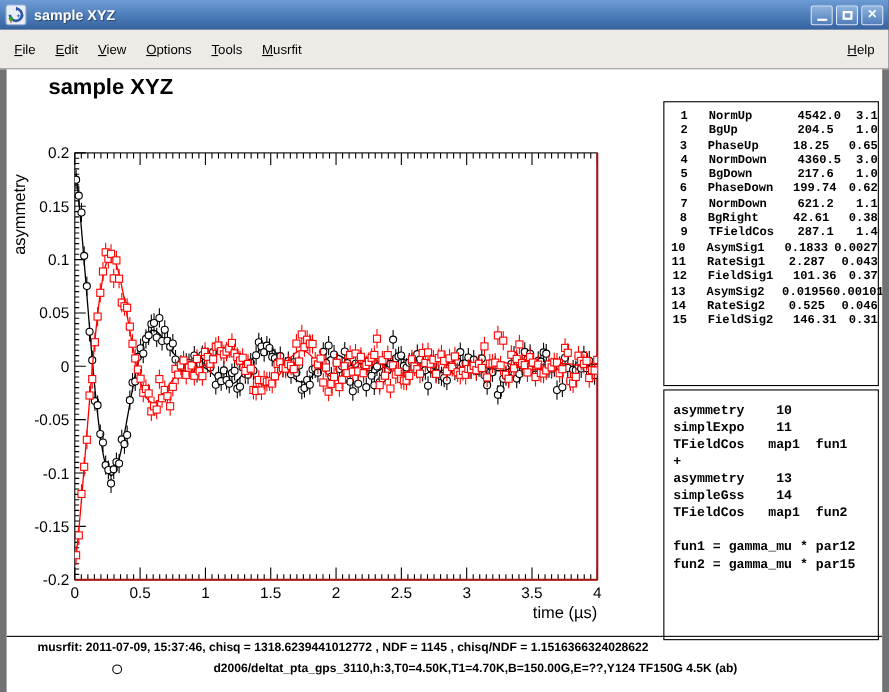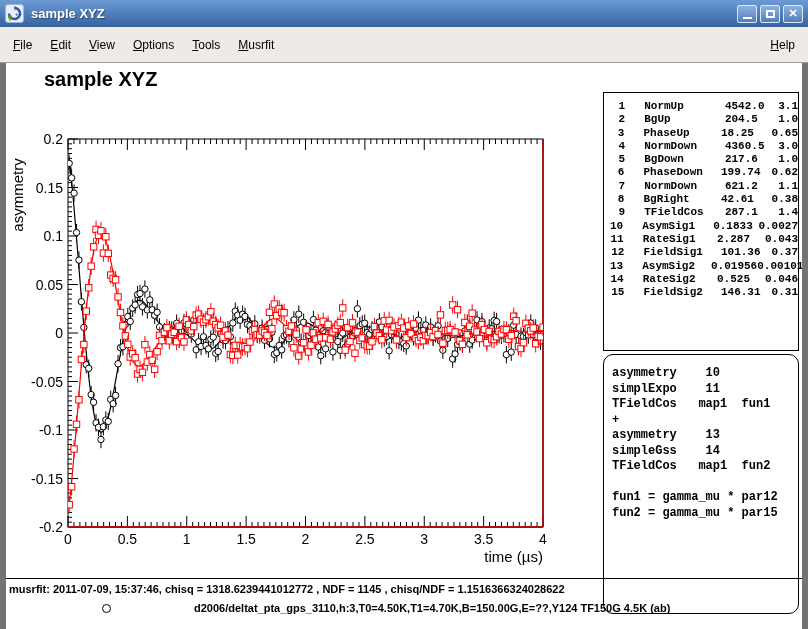--- a/index.html
+++ b/index.html
@@ -29,25 +29,25 @@
   .canvas { position:relative; margin:0 6px; height:575px; background:#fff; overflow:hidden; }
   .plot-title { position:absolute; left:38px; top:5px; font-size:20px; font-weight:bold; color:#000; }
   #plot { position:absolute; left:0; top:0; }
   .side-box { position:absolute; left:597px; width:196px; border:1px solid #000; background:#fff;
               font-family:"Liberation Mono", monospace; font-weight:bold; color:#000; }
   .param-box { top:29px; height:259px; padding-top:7px; font-size:11px; }
   .prow { display:flex; line-height:13.3px; }
   .prow .pn { width:16px; margin-left:6px; text-align:right; }
   .prow .pname { width:68px; margin-left:19px; }
   .prow .pval { width:56px;margin-left:16px; }
-  .theory-box { top:291px; height:260px;border-radius:10px; }
+  .theory-box { top:291px; height:228px; }
   .theory-box pre { font-family:"Liberation Mono", monospace; font-weight:bold;
                     font-size:12px; line-height:15.5px; padding:11px 8px; }
   .divider { position:absolute; left:0; top:515px; width:796px; height:1px; background:#000; }
-  .status-line { position:absolute; left:3px; top:520px; font-size:11px; font-weight:bold; color:#000; }
+  .status-line { position:absolute; left:28px; top:520px; font-size:11px; font-weight:bold; color:#000; }
   .legend-row { position:absolute; left:0; width:796px; height:14px; }
   .legend-marker { position:absolute; left:96px; top:2px; width:9px; height:9px; }
   .legend-marker.circle { border:1px solid #000; border-radius:50%; }
   .legend-marker.square { border:1px solid #f00; }
   .legend-label { position:absolute; left:188px; top:0; font-size:11px; font-weight:bold; color:#000; }
 </style>
 </head>
 <body>
 
 <div class="window">

